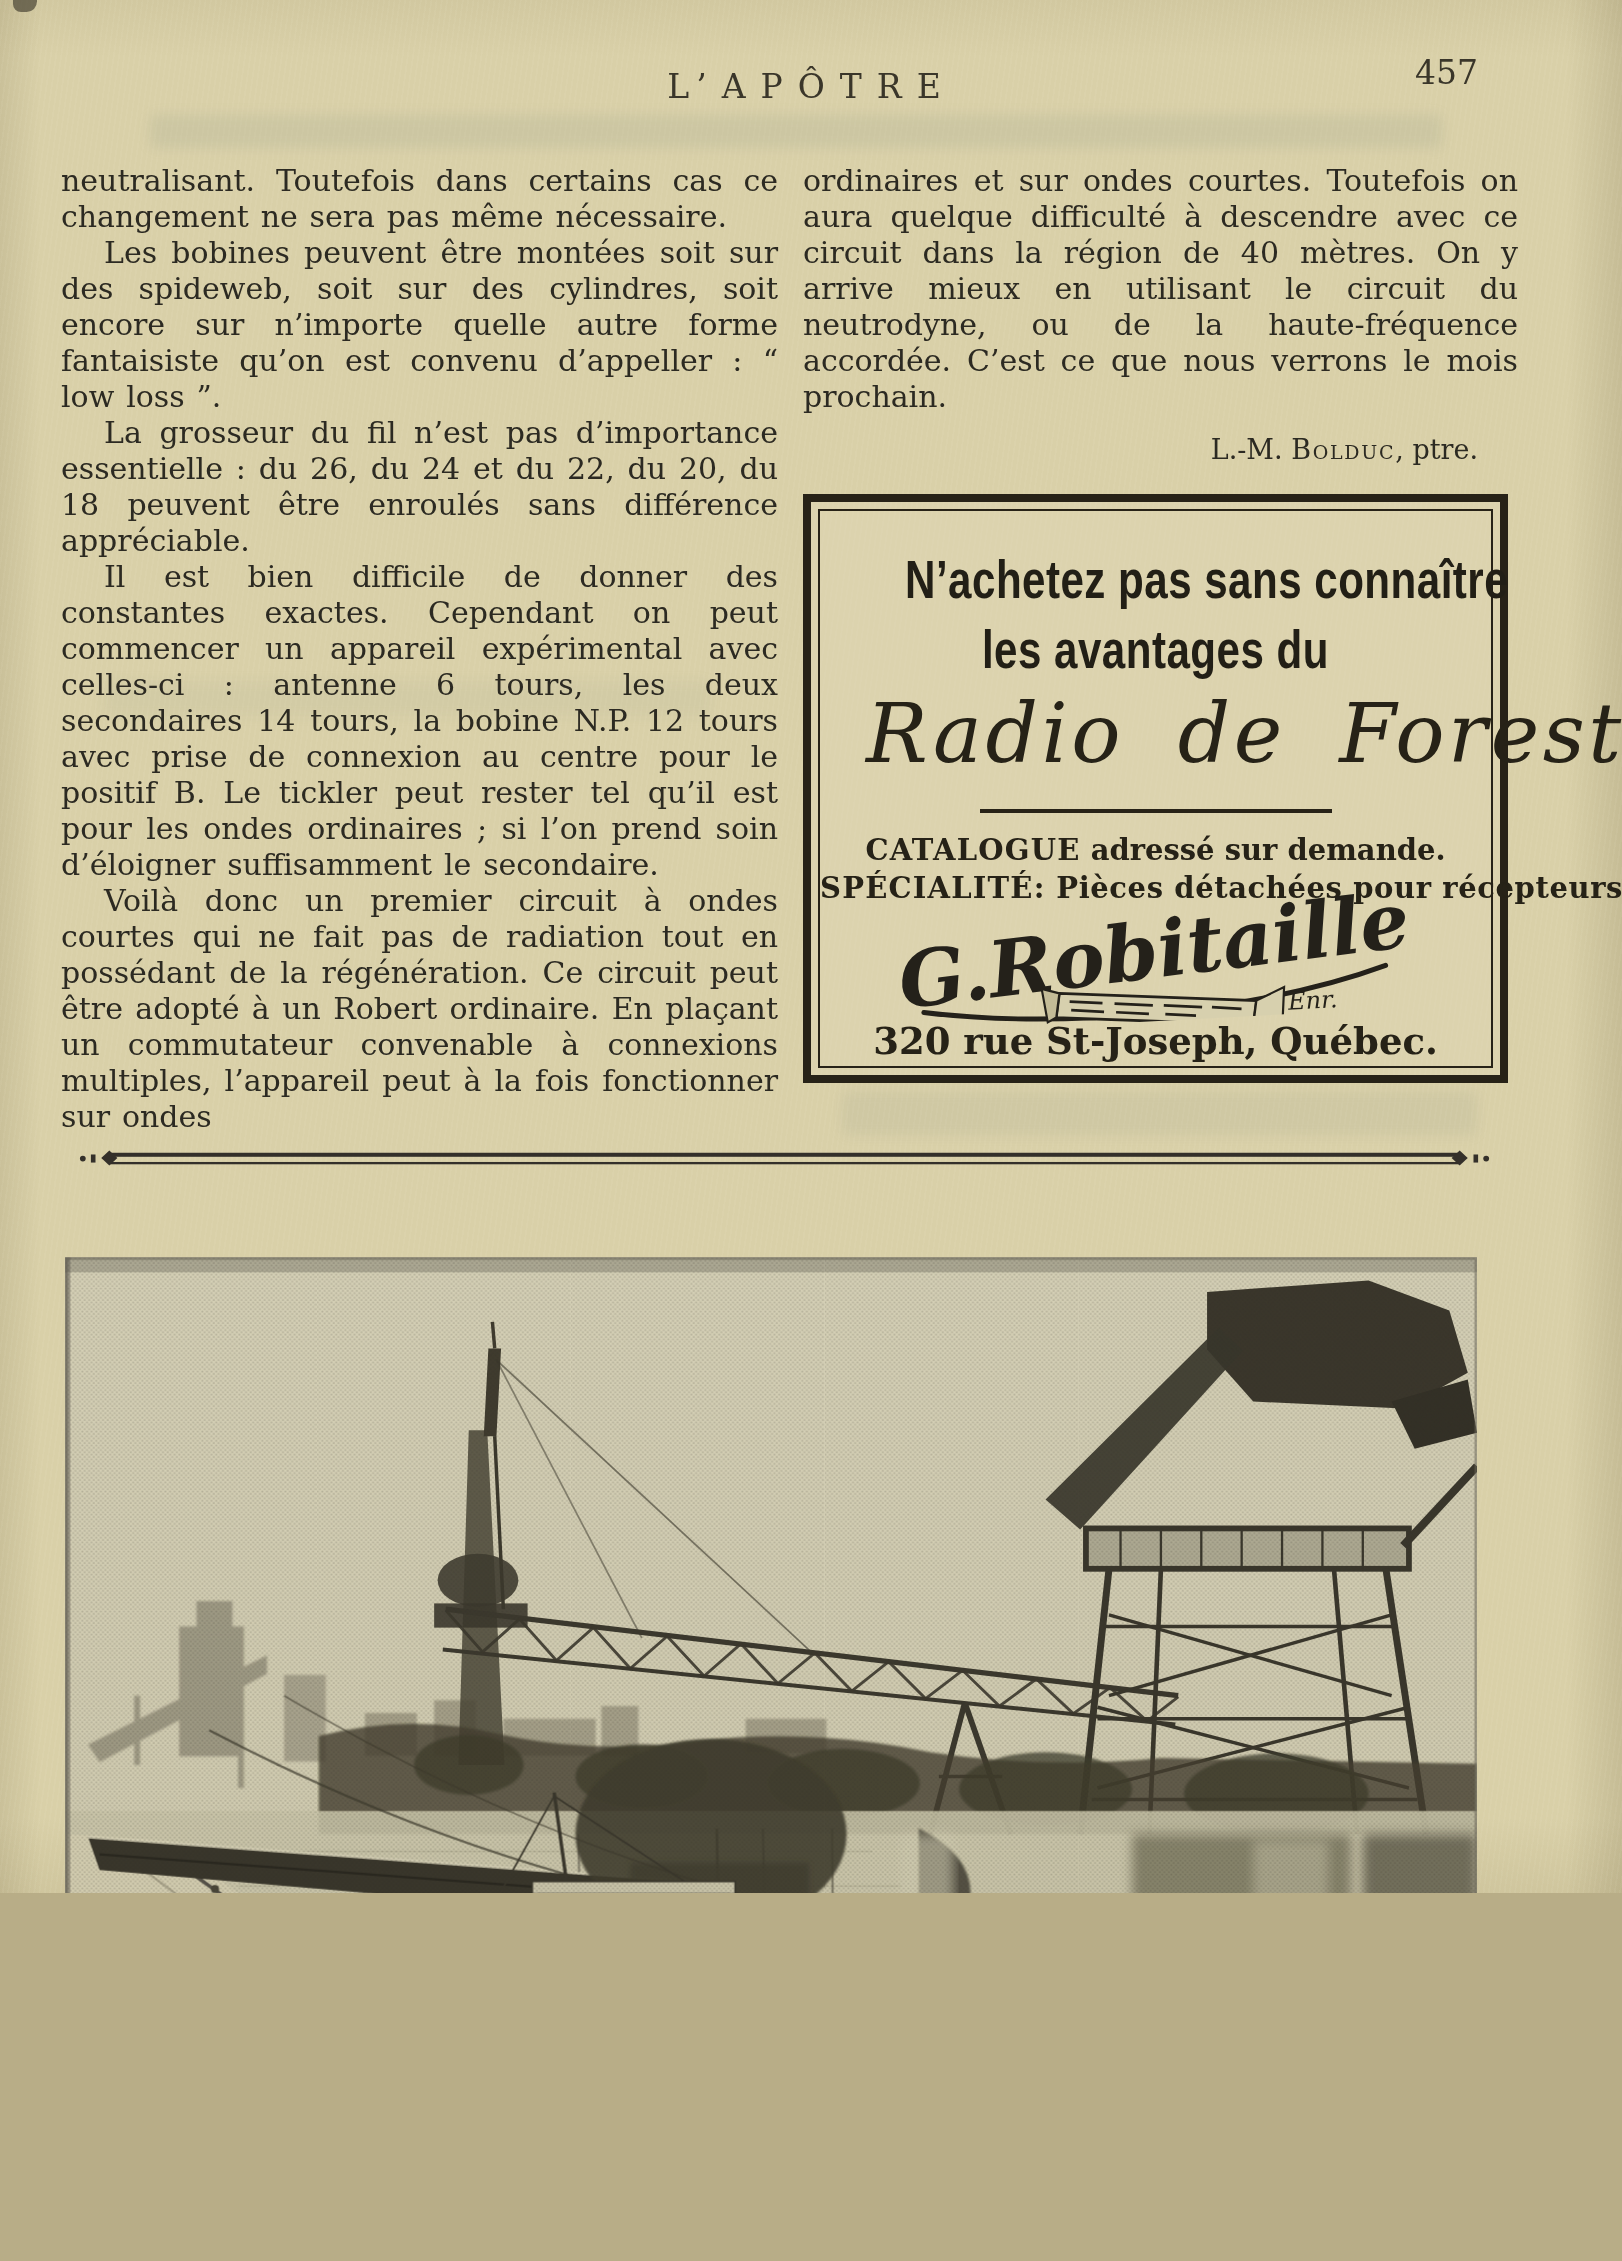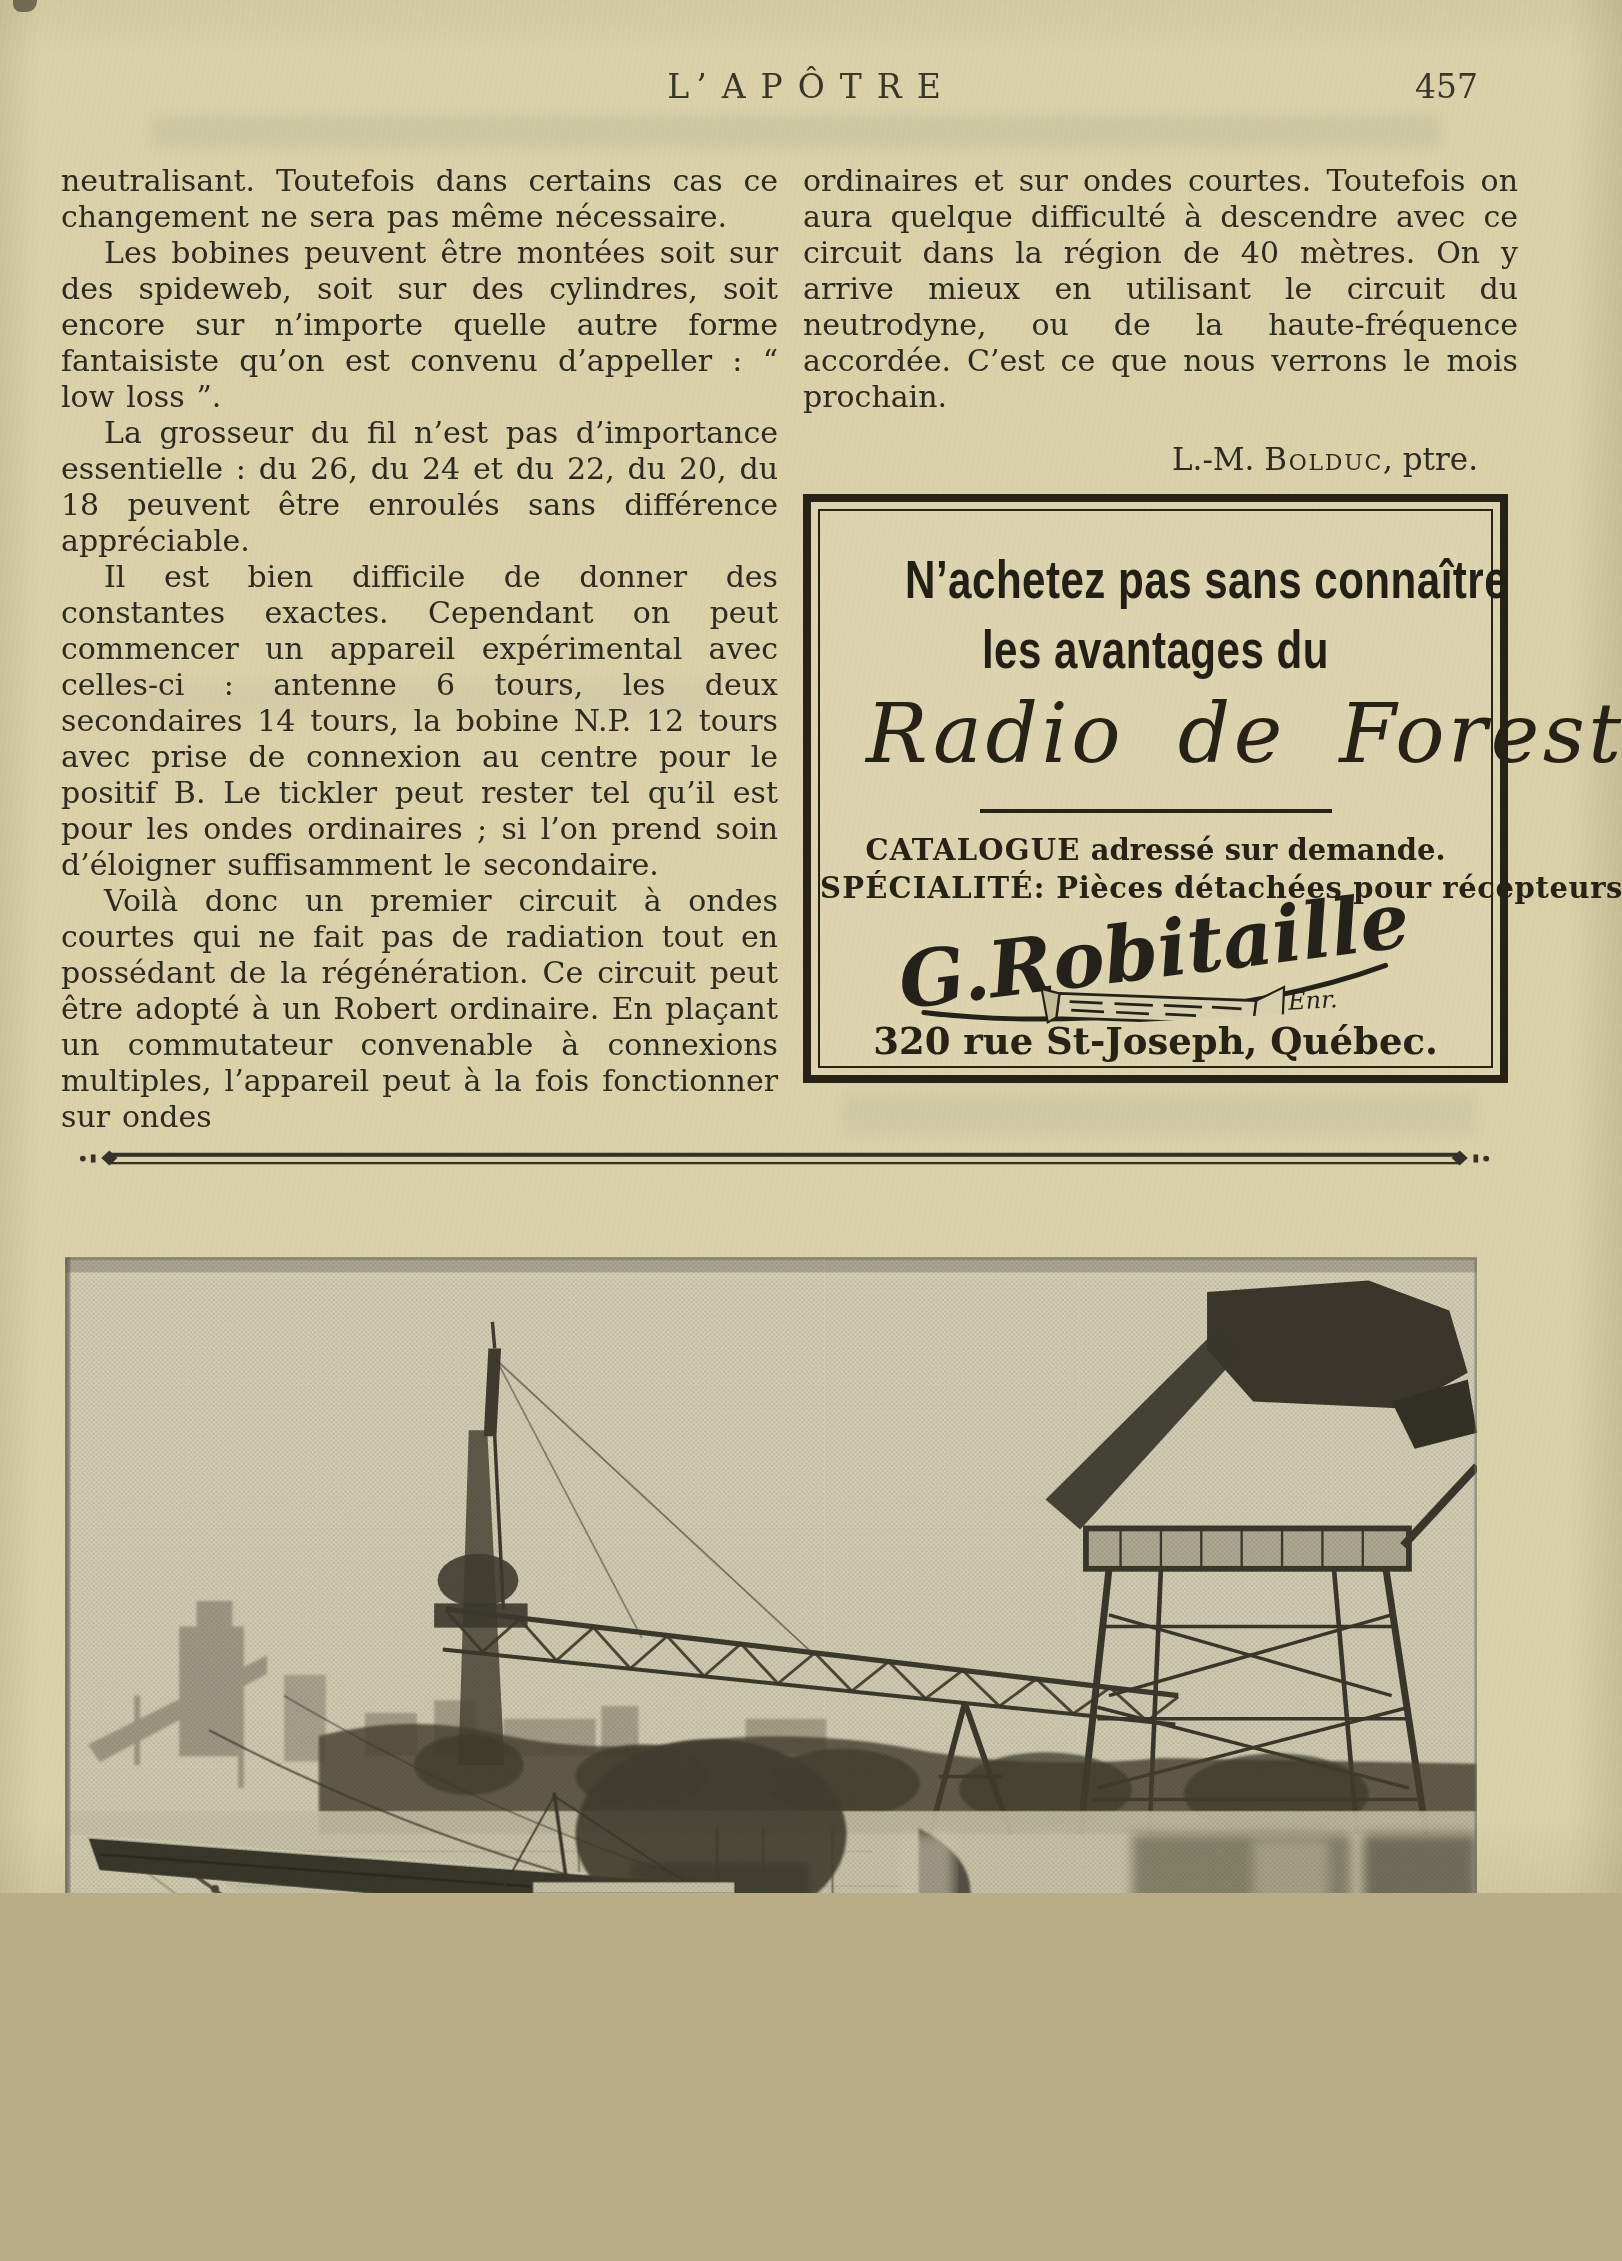--- a/index.html
+++ b/index.html
@@ -9,28 +9,28 @@
       repeating-linear-gradient(98deg, rgba(255,250,230,.05) 0 1.7px, rgba(0,0,0,0) 1.7px 5.2px),
       linear-gradient(90deg, rgba(92,80,48,.12) 0, rgba(0,0,0,0) 2.5%, rgba(0,0,0,0) 96.5%, rgba(92,80,48,.16) 100%),
       linear-gradient(180deg, rgba(120,105,65,.08) 0, rgba(0,0,0,0) 3%, rgba(0,0,0,0) 96%, rgba(120,105,65,.10) 100%),
       #d9d0a8;
     font-family:"DejaVu Serif", serif;
     color:#2c2a22;
   }
   .corner-mark{position:absolute;top:0;left:12.7px;width:24px;height:11.5px;background:#3f3a2c;border-radius:0 0 10.4px 8px;opacity:.65;}
   
   .header-title{position:absolute;top:67px;left:0;right:0;text-align:center;font-size:33px;letter-spacing:15px;color:#3a362a;}
-  .page-number{position:absolute;top:67px;right:145px;font-size:33px;color:#3a362a;}
+  .page-number{position:absolute;top:53px;right:145px;font-size:33px;color:#3a362a;}
   
   .col{position:absolute;top:163px;}
   .col-left{left:55px;width:717px;margin-left:6px;}
   .col-right{left:803px;width:715px;}
   p.body-text{margin:0;font-size:30px;line-height:36px;text-align:justify;hyphens:auto;word-spacing:2.3px;}
   p.indent{text-indent:43px;}
-  .signature{margin-top:26px;padding-right:40px;text-align:right;font-size:31px;}
+  .signature{margin-top:19px;padding-right:40px;text-align:right;font-size:27px;}
   .signature .sc{font-variant:small-caps;letter-spacing:1.7px;}
   
   .ad-box{position:absolute;top:494px;left:803px;width:705px;height:589px;border:8px solid #272217;box-sizing:border-box;background:rgba(226,219,186,.35);}
   .ad-inner{position:absolute;inset:7px;border:2.9px solid #272217;}
   .ad-headline{position:absolute;left:0;right:0;text-align:center;font-family:"Liberation Sans",sans-serif;font-weight:700;font-size:54px;color:#221f16;white-space:nowrap;}
   .ad-headline>span{display:inline-block;transform:scaleX(.78);transform-origin:center;letter-spacing:0.6px;}
   .ad-h1{top:37px;text-align:center;}
   .ad-h2{top:107px;text-align:center;}
   .ad-brand{position:absolute;top:175px;left:0;right:0;text-align:center;font-style:italic;font-size:82px;letter-spacing:3.5px;word-spacing:24px;color:#262217;white-space:nowrap;margin-left:46px;}
   .ad-rule{position:absolute;top:298px;left:50%;transform:translateX(-50%);width:352px;height:3.5px;background:#272217;}

